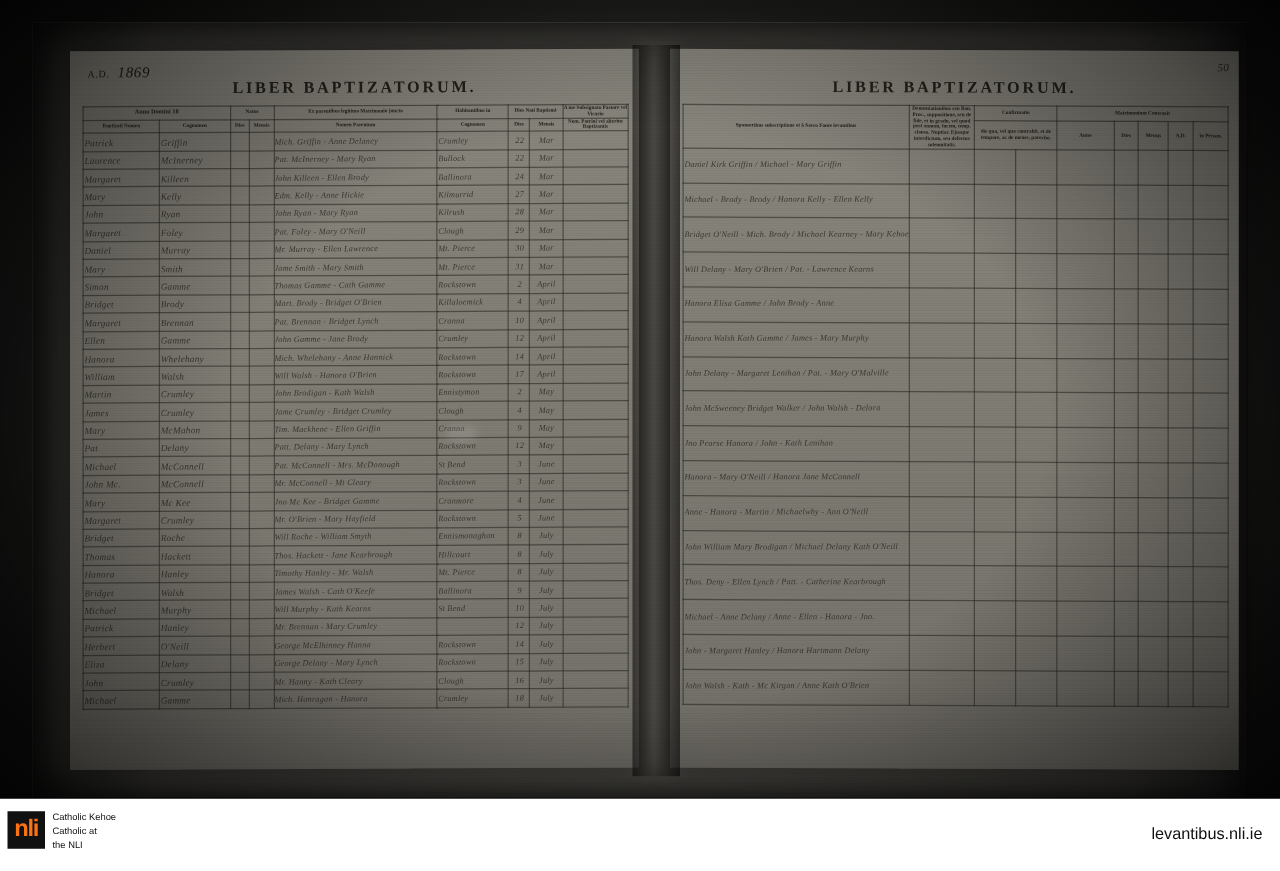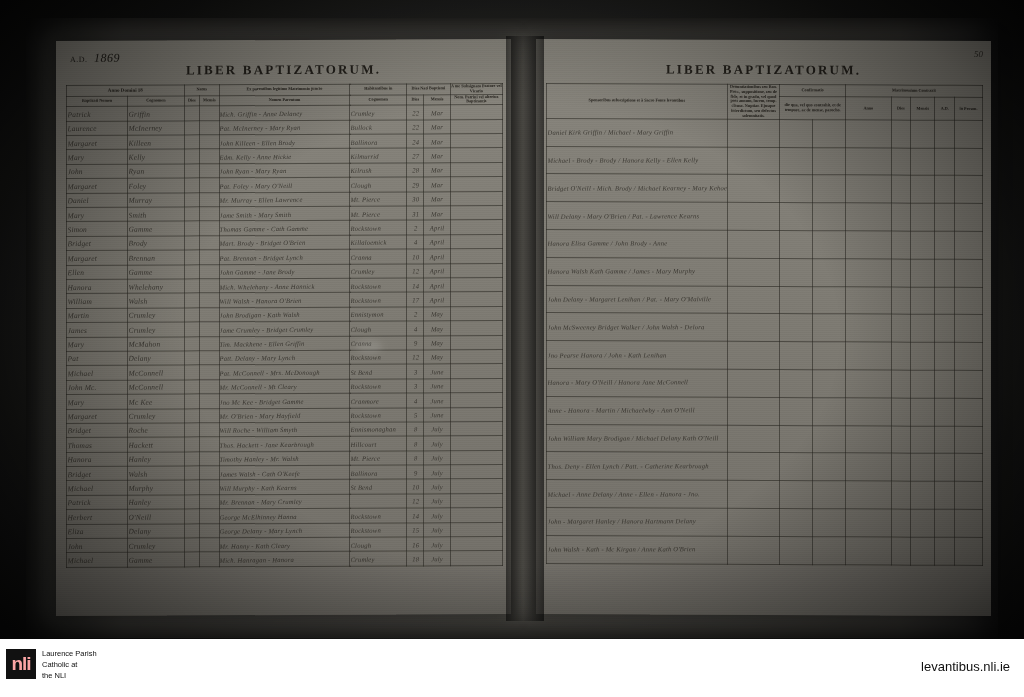--- a/index.html
+++ b/index.html
@@ -51,21 +51,21 @@
   .grain{position:absolute;inset:0;pointer-events:none;
      background:repeating-linear-gradient(0deg,rgba(255,255,255,.016) 0 1px,rgba(0,0,0,.016) 1px 2px);
      mix-blend-mode:overlay;}
   .vig{position:absolute;inset:0;pointer-events:none;
      background:radial-gradient(ellipse at 50% 48%,rgba(0,0,0,0) 45%,rgba(0,0,0,.45) 80%,rgba(0,0,0,.8) 100%);}
   .blotch{position:absolute;border-radius:50%;background:rgba(255,255,255,.10);filter:blur(3px);pointer-events:none;}
 
   
   .footer{position:absolute;left:0;bottom:0;width:1024px;height:58px;background:#ffffff;}
   .nli-logo{position:absolute;left:6px;top:10px;width:30px;height:30px;background:#111;
-            color:#fca5a5;font-family:"Liberation Sans",sans-serif;font-weight:bold;font-size:19px;
+            color:#f97316;font-family:"Liberation Sans",sans-serif;font-weight:bold;font-size:19px;
             display:flex;align-items:center;justify-content:center;letter-spacing:-1px;}
   .nli-text{position:absolute;left:42px;top:10px;font-family:"Liberation Sans",sans-serif;
             font-size:7.5px;line-height:1.45;color:#111;}
   .reg-url{position:absolute;right:14px;top:20px;font-family:"Liberation Sans",sans-serif;
            font-size:13px;color:#111;}
 </style>
 </head>
 <body>
 
 <div class="viewer">
@@ -668,19 +668,19 @@
 
     <div class="gutter"></div>
     <div class="grain"></div>
   </div>
 
   <div class="vig"></div>
 
   <div class="footer">
     <div class="nli-logo">nli</div>
     <div class="nli-text">
-      <div>Laurence Parish</div>
+      <div>Catholic Kehoe</div>
       <div>Catholic at</div>
       <div>the NLI</div>
     </div>
     <div class="reg-url">levantibus.nli.ie</div>
   </div>
 </div>
 
 </body></html>

